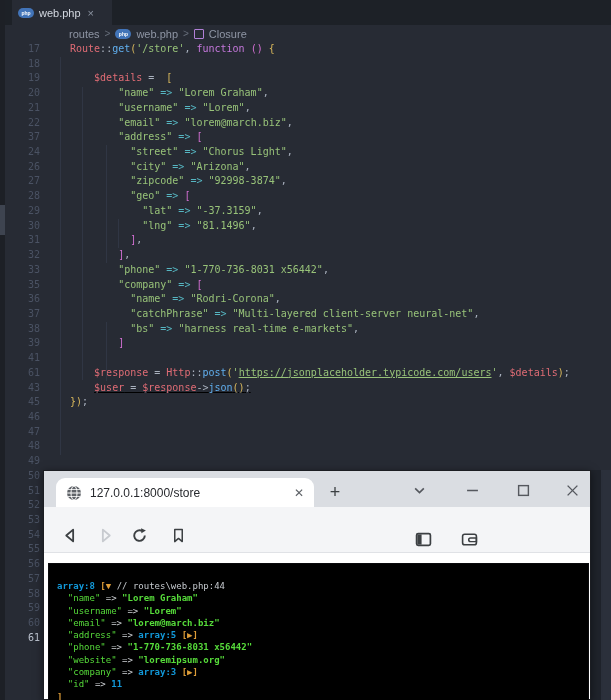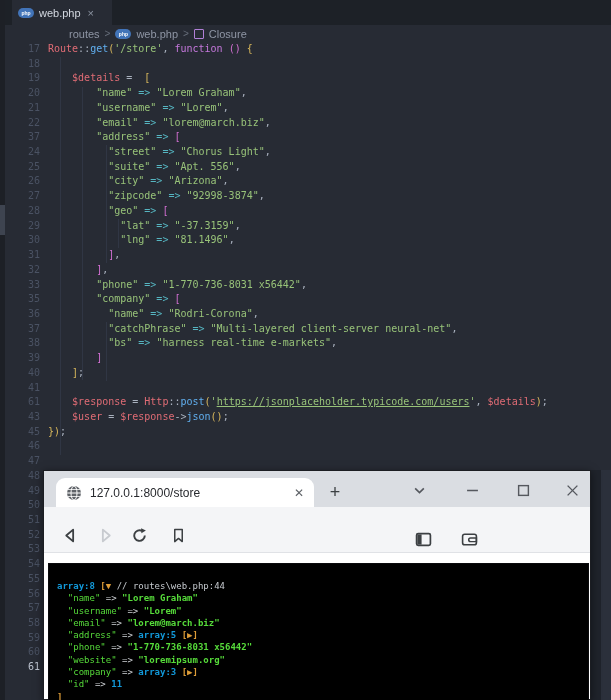--- a/index.html
+++ b/index.html
@@ -16,21 +16,21 @@
   .etab .title{color:#d3d8e0;font-size:11px;white-space:nowrap;}
   .etab .close{color:#8b93a1;font-size:11px;margin-left:2px;cursor:pointer;}
   .breadcrumb{position:absolute;left:5px;top:25px;right:0;height:17px;display:flex;align-items:center;
               padding-left:17px;gap:5px;color:#8f96a5;font-size:11px;z-index:2;background:#272b34;margin-left:47px;}
   .breadcrumb .sep{color:#666d7a;font-size:10px;}
   .cubeicon{display:inline-block;width:8px;height:8px;border:1.2px solid #b180d7;transform:rotate(0deg);
             border-radius:1px;position:relative;}
   
   .codearea{position:absolute;left:0;top:42px;right:0;z-index:1;}
   .crow{display:flex;height:14.72px;line-height:14.72px;font-family:"DejaVu Sans Mono",monospace;font-size:10px;}
-  .ln{width:40px;text-align:right;color:#4a5263;flex:none;margin-right:8px;font-size:10px;}
+  .ln{width:40px;text-align:right;color:#4a5263;flex:none;margin-right:30px;font-size:10px;}
   .cur .ln{color:#bcc3cf;}
   .lc{white-space:pre;}
   .t-r{color:#e06c75}.t-b{color:#61afef}.t-g{color:#98c379}.t-m{color:#c678dd}
   .t-w{color:#aab2bf}.t-y{color:#d9b85c}.t-p{color:#d26fd2}.t-c{color:#56b6c2}
   .t-u{color:#98c379;text-decoration:underline}
   .iguide{position:absolute;width:1px;background:#303644;z-index:1;}
   
   .rshadow{position:absolute;left:591px;top:470px;width:10px;height:230px;background:#1f232b;z-index:3;}
   .rscroll{position:absolute;left:601px;top:470px;width:10px;height:230px;background:#2b303b;z-index:3;}
   
@@ -110,24 +110,20 @@
     </div>
     <div class="crow">
       <span class="ln">37</span>
       <span class="lc" style="padding-left: 48.16px;"><span class="t-g">"address"</span><span class="t-c"> =&gt; </span><span class="t-p">[</span></span>
     </div>
     <div class="crow">
       <span class="ln">24</span>
       <span class="lc" style="padding-left: 60.2px;"><span class="t-g">"street"</span><span class="t-c"> =&gt; </span><span class="t-g">"Chorus Light"</span><span class="t-w">,</span></span>
     </div>
     <div class="crow">
-      <span class="ln">25</span>
-      <span class="lc" style="padding-left: 60.2px;"><span class="t-g">"suite"</span><span class="t-c"> =&gt; </span><span class="t-g">"Apt. 556"</span><span class="t-w">,</span></span>
-    </div>
-    <div class="crow">
       <span class="ln">26</span>
       <span class="lc" style="padding-left: 60.2px;"><span class="t-g">"city"</span><span class="t-c"> =&gt; </span><span class="t-g">"Arizona"</span><span class="t-w">,</span></span>
     </div>
     <div class="crow">
       <span class="ln">27</span>
       <span class="lc" style="padding-left: 60.2px;"><span class="t-g">"zipcode"</span><span class="t-c"> =&gt; </span><span class="t-g">"92998-3874"</span><span class="t-w">,</span></span>
     </div>
     <div class="crow">
       <span class="ln">28</span>
       <span class="lc" style="padding-left: 60.2px;"><span class="t-g">"geo"</span><span class="t-c"> =&gt; </span><span class="t-p">[</span></span>
@@ -166,34 +162,30 @@
     </div>
     <div class="crow">
       <span class="ln">38</span>
       <span class="lc" style="padding-left: 60.2px;"><span class="t-g">"bs"</span><span class="t-c"> =&gt; </span><span class="t-g">"harness real-time e-markets"</span><span class="t-w">,</span></span>
     </div>
     <div class="crow">
       <span class="ln">39</span>
       <span class="lc" style="padding-left: 48.16px;"><span class="t-p">]</span></span>
     </div>
     <div class="crow">
-      <span class="ln">40</span>
-      <span class="lc" style="padding-left: 24.08px;"><span class="t-y">]</span><span class="t-w">;</span></span>
-    </div>
-    <div class="crow">
       <span class="ln">41</span>
       <span class="lc" style="padding-left: 0px;"></span>
     </div>
     <div class="crow">
       <span class="ln">61</span>
       <span class="lc" style="padding-left: 24.08px;"><span class="t-r">$response</span><span class="t-w"> = </span><span class="t-r">Http</span><span class="t-w">::</span><span class="t-b">post</span><span class="t-y">(</span><span class="t-g">'</span><span class="t-u">https://jsonplaceholder.typicode.com/users</span><span class="t-g">'</span><span class="t-w">, </span><span class="t-r">$details</span><span class="t-y">)</span><span class="t-w">;</span></span>
     </div>
     <div class="crow">
       <span class="ln">43</span>
-      <span class="lc" style="padding-left: 24.08px;"><span class="t-r">$user</span><span class="t-w"> = </span><span class="t-r">$response</span><span class="t-w">-&gt;</span><span class="t-b">json</span><span class="t-y">()</span><span class="t-w">;</span></span>
+      <span class="lc" style="padding-left: 24.08px; text-decoration: underline;"><span class="t-r">$user</span><span class="t-w"> = </span><span class="t-r">$response</span><span class="t-w">-&gt;</span><span class="t-b">json</span><span class="t-y">()</span><span class="t-w">;</span></span>
     </div>
     <div class="crow">
       <span class="ln">45</span>
       <span class="lc" style="padding-left: 0px;"><span class="t-y">})</span><span class="t-w">;</span></span>
     </div>
     <div class="crow">
       <span class="ln">46</span>
       <span class="lc" style="padding-left: 0px;"></span>
     </div>
     <div class="crow">

